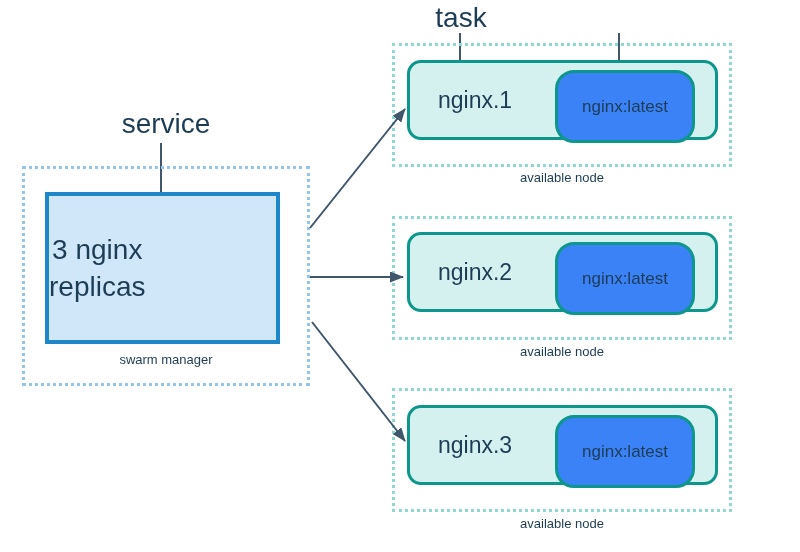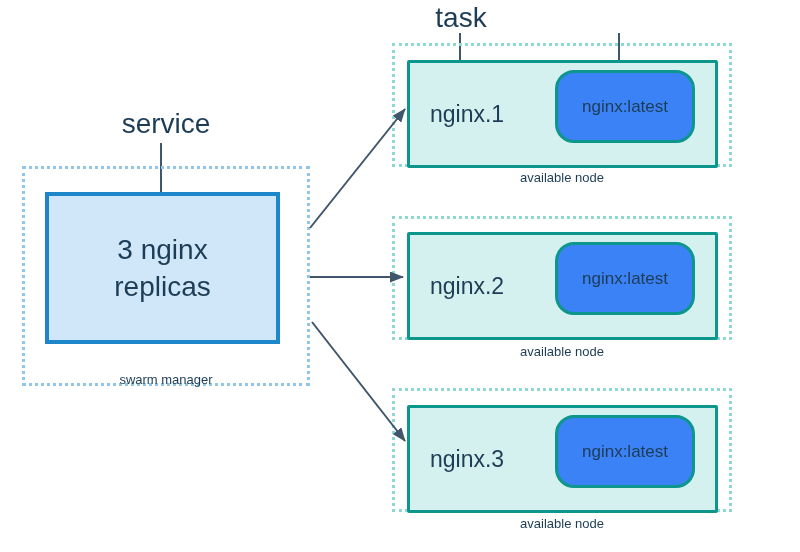--- a/index.html
+++ b/index.html
@@ -46,38 +46,38 @@
   .manager-dotted{
     left:22px; top:166px; width:288px; height:220px;
     border:3px dotted var(--blue-dotted);
     box-sizing:border-box;
   }
   .manager-box{
     left:45px; top:192px; width:235px; height:152px;
     border:4px solid var(--blue-border);
     background:var(--blue-fill);
     box-sizing:border-box;
-    display:flex; align-items:center; justify-content:center;
+    display:flex; align-items:center; 
     text-align:center;
     font-size:28px; line-height:37px;
     color:var(--text);
   }
   
   .node-dotted{
     left:392px; width:340px; height:124px;
     border:3px dotted var(--teal-dotted);
     box-sizing:border-box;
   }
   .node-inner{
-    left:407px; width:311px; height:108px;
+    left:407px; width:311px; height:80px;
     border:3px solid var(--teal-border);
     background:var(--teal-fill);
-    border-radius:2px;
+    border-radius:14px;
     box-sizing:border-box;
-    display:flex; align-items:center;
+    display:flex; align-items:center;padding-left:8px;
   }
   .task-label{
     margin-left:20px;
     font-size:23px;
     color:var(--text);
     white-space:nowrap;
   }
   .container-pill{
     position:absolute;
     left:145px; top:7px;
@@ -109,21 +109,21 @@
   <div class="abs big-label" style="left:166px; top:108px;">service</div>
   <div class="abs pointer-line" style="left:160px; top:143px; height:86px;"></div>
 
   <div class="abs manager-dotted"></div>
   <div class="abs manager-box">
     <div>
       <div>3 nginx</div>
       <div>replicas</div>
     </div>
   </div>
-  <div class="abs caption" style="left:166px; top:352px;margin-top:20px;">swarm manager</div>
+  <div class="abs caption" style="left:166px; top:352px;">swarm manager</div>
 
   <div class="abs node-dotted" style="top:43px;"></div>
   <div class="abs node-inner" style="top:60px;">
     <span class="task-label">nginx.1</span>
     <div class="container-pill">
       <span>nginx:latest</span>
     </div>
   </div>
   <div class="abs caption" style="left:562px; top:170px;">available node</div>
 

